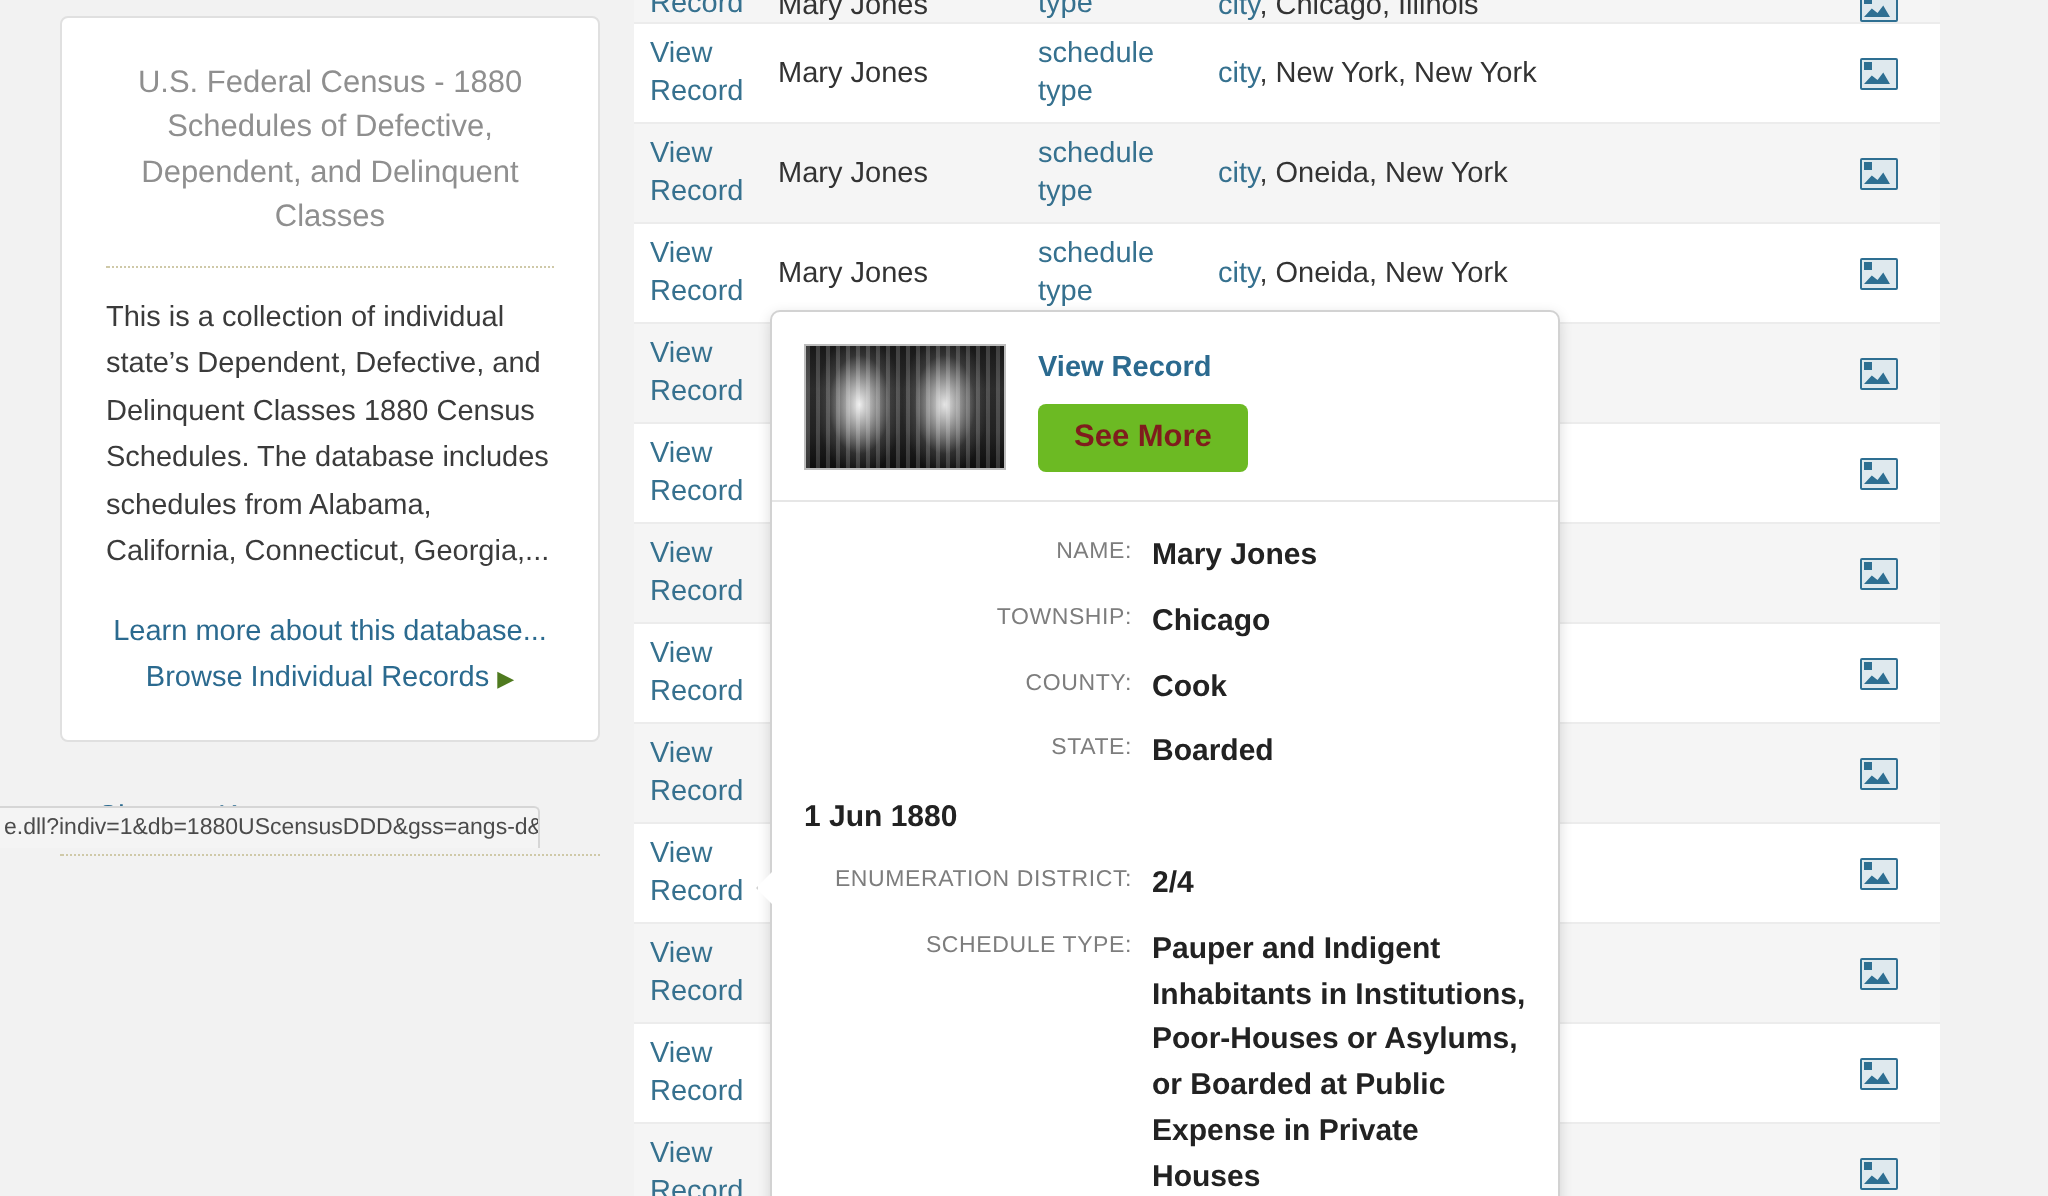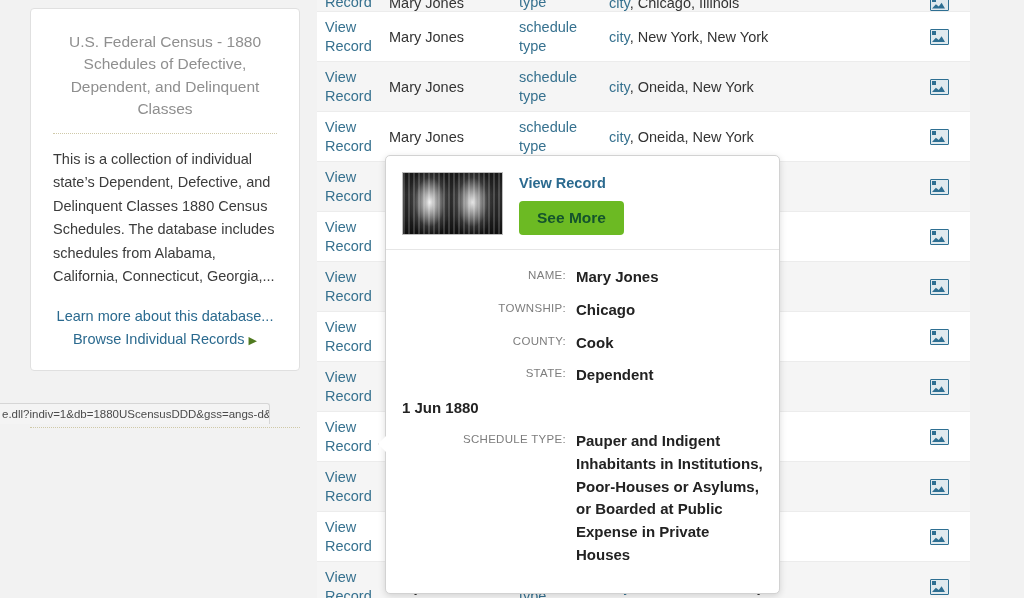--- a/index.html
+++ b/index.html
@@ -160,21 +160,21 @@
   }
   .pop-head-right { padding-left: 16px; padding-top: 3px; }
   .view-record-lnk {
     color: #2b6a8f; font-size: 14.5px; font-weight: bold;
     text-decoration: none; cursor: pointer; display: inline-block;
     margin-bottom: 10px;
   }
   .see-more-btn {
     display: inline-block;
     background: #6cba23;
-    color: #14532d;
+    color: #7f1d1d;
     font-size: 15.5px; font-weight: bold;
     border: 0; border-radius: 4px;
     padding: 8px 18px;
     cursor: pointer;
     font-family: "Liberation Sans", sans-serif;
   }
   .pop-body { padding: 16px 16px 16px 16px; }
   .fld { display: flex; margin-bottom: 10px; }
   .fld-label {
     width: 174px; flex: 0 0 174px; text-align: right;
@@ -349,24 +349,28 @@
         <div class="fld">
           <div class="fld-label">TOWNSHIP:</div>
           <div class="fld-value">Chicago</div>
         </div>
         <div class="fld">
           <div class="fld-label">COUNTY:</div>
           <div class="fld-value">Cook</div>
         </div>
         <div class="fld">
           <div class="fld-label">STATE:</div>
-          <div class="fld-value">Dependent</div>
+          <div class="fld-value">Boarded</div>
         </div>
         <div class="fld">
           <div class="fld-value">1 Jun 1880</div>
+        </div>
+        <div class="fld">
+          <div class="fld-label">ENUMERATION DISTRICT:</div>
+          <div class="fld-value">2/4</div>
         </div>
         <div class="fld">
           <div class="fld-label">SCHEDULE TYPE:</div>
           <div class="fld-value">Pauper and Indigent Inhabitants in Institutions, Poor-Houses or Asylums, or Boarded at Public Expense in Private Houses</div>
         </div>
       </div>
   </div>
 
   <div id="status-bar">
     <span>e.dll?indiv=1&amp;db=1880UScensusDDD&amp;gss=angs-d&amp;n...</span>

